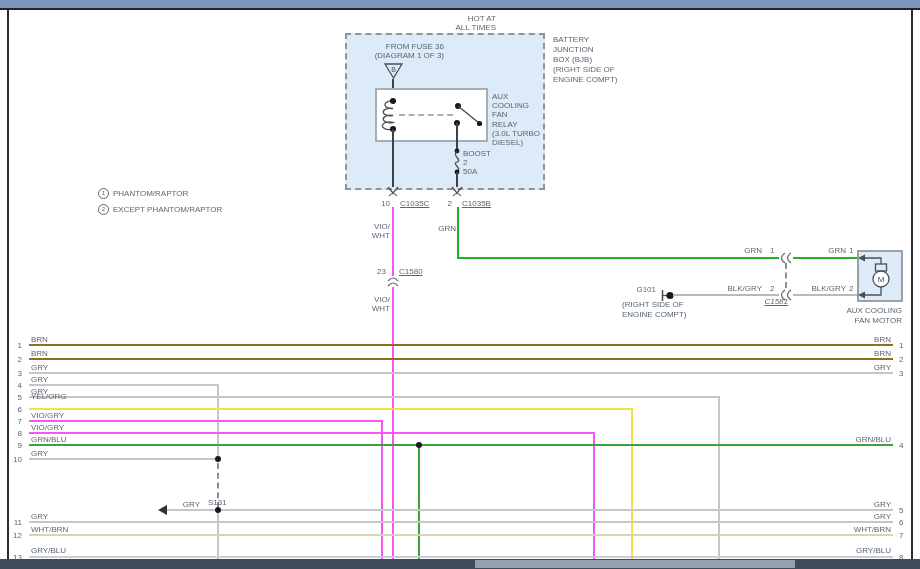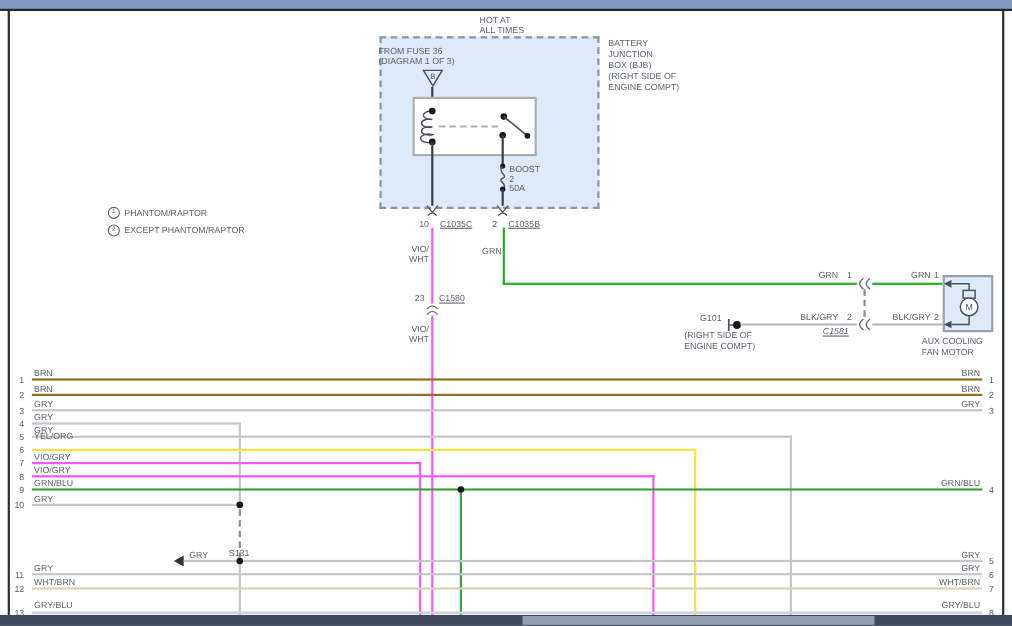--- a/index.html
+++ b/index.html
@@ -1,19 +1,19 @@
 <!DOCTYPE html>
 <html><head>
 <meta charset="utf-8">
 <style>
   html,body{margin:0;padding:0;background:#fff;}
   #canvas{position:relative;width:920px;height:569px;background:#ffffff;overflow:hidden;
           font-family:"Liberation Sans",sans-serif;}
   .lbl{position:absolute;font-size:8px;line-height:9px;color:#5b6570;white-space:nowrap;}
-  .lbl.ctr{text-align:left;}
+  .lbl.ctr{text-align:right;}
   .lbl.rt{text-align:right;}
   .multi span{display:block;}
   .link{text-decoration:underline;cursor:pointer;}
   .hwire{position:absolute;height:2px;}
   .vwire{position:absolute;width:2px;}
   .w-brn{background:#8e701d}.w-gry{background:#c6c6c6}.w-yel{background:#f2e43e}
   .w-mag{background:#f556f5}.w-grnblu{background:#3aa33a}.w-grn{background:#1fb41f}
   .w-blkgry{background:#b9b9b9}.w-whtbrn{background:#dbd2b4}.w-gryblu{background:#c9cedd}
   .w-dark{background:#3c4148}
   .dot{position:absolute;width:6px;height:6px;border-radius:50%;background:#15181c;}
@@ -174,20 +174,28 @@
     <rect x="18.5" y="14" width="11" height="7" fill="none" stroke="#4a4f56" stroke-width="1.3"></rect>
     <circle cx="24" cy="29" r="8" fill="#ffffff" stroke="#4a4f56" stroke-width="1.3"></circle>
     <text x="24" y="32" font-size="8" fill="#4a4f56" text-anchor="middle" font-family="Liberation Sans, sans-serif">M</text>
     <path d="M24 37 V45 H8" fill="none" stroke="#4a4f56" stroke-width="1.3"></path>
   </svg>
   <div class="lbl ctr multi" style="left:838px;top:306px;width:64px;line-height:10px;">
     <span>AUX COOLING</span>
       <span>FAN MOTOR</span>
   </div>
 
+  <div class="lbl multi" style="left:492px;top:92px;line-height:9.2px;">
+    <span>AUX</span>
+      <span>COOLING</span>
+    <span>FAN</span>
+      <span>RELAY</span>
+    <span>(3.0L TURBO</span>
+      <span>DIESEL)</span>
+  </div>
 
   <div class="circnum" style="left:98px;top:188px;">1</div>
   <div class="lbl" style="left:113px;top:189px;">PHANTOM/RAPTOR</div>
   <div class="circnum" style="left:98px;top:204px;">2</div>
   <div class="lbl" style="left:113px;top:205px;">EXCEPT PHANTOM/RAPTOR</div>
 
   <div class="lbl rt" style="left:0px;top:341px;width:22px;">1</div>
   <div class="lbl" style="left:31px;top:335px;">BRN</div>
   <div class="hwire w-brn" style="left:29px;top:344px;width:864px;"></div>
   <div class="lbl rt" style="left:845px;top:335px;width:46px;">BRN</div>

